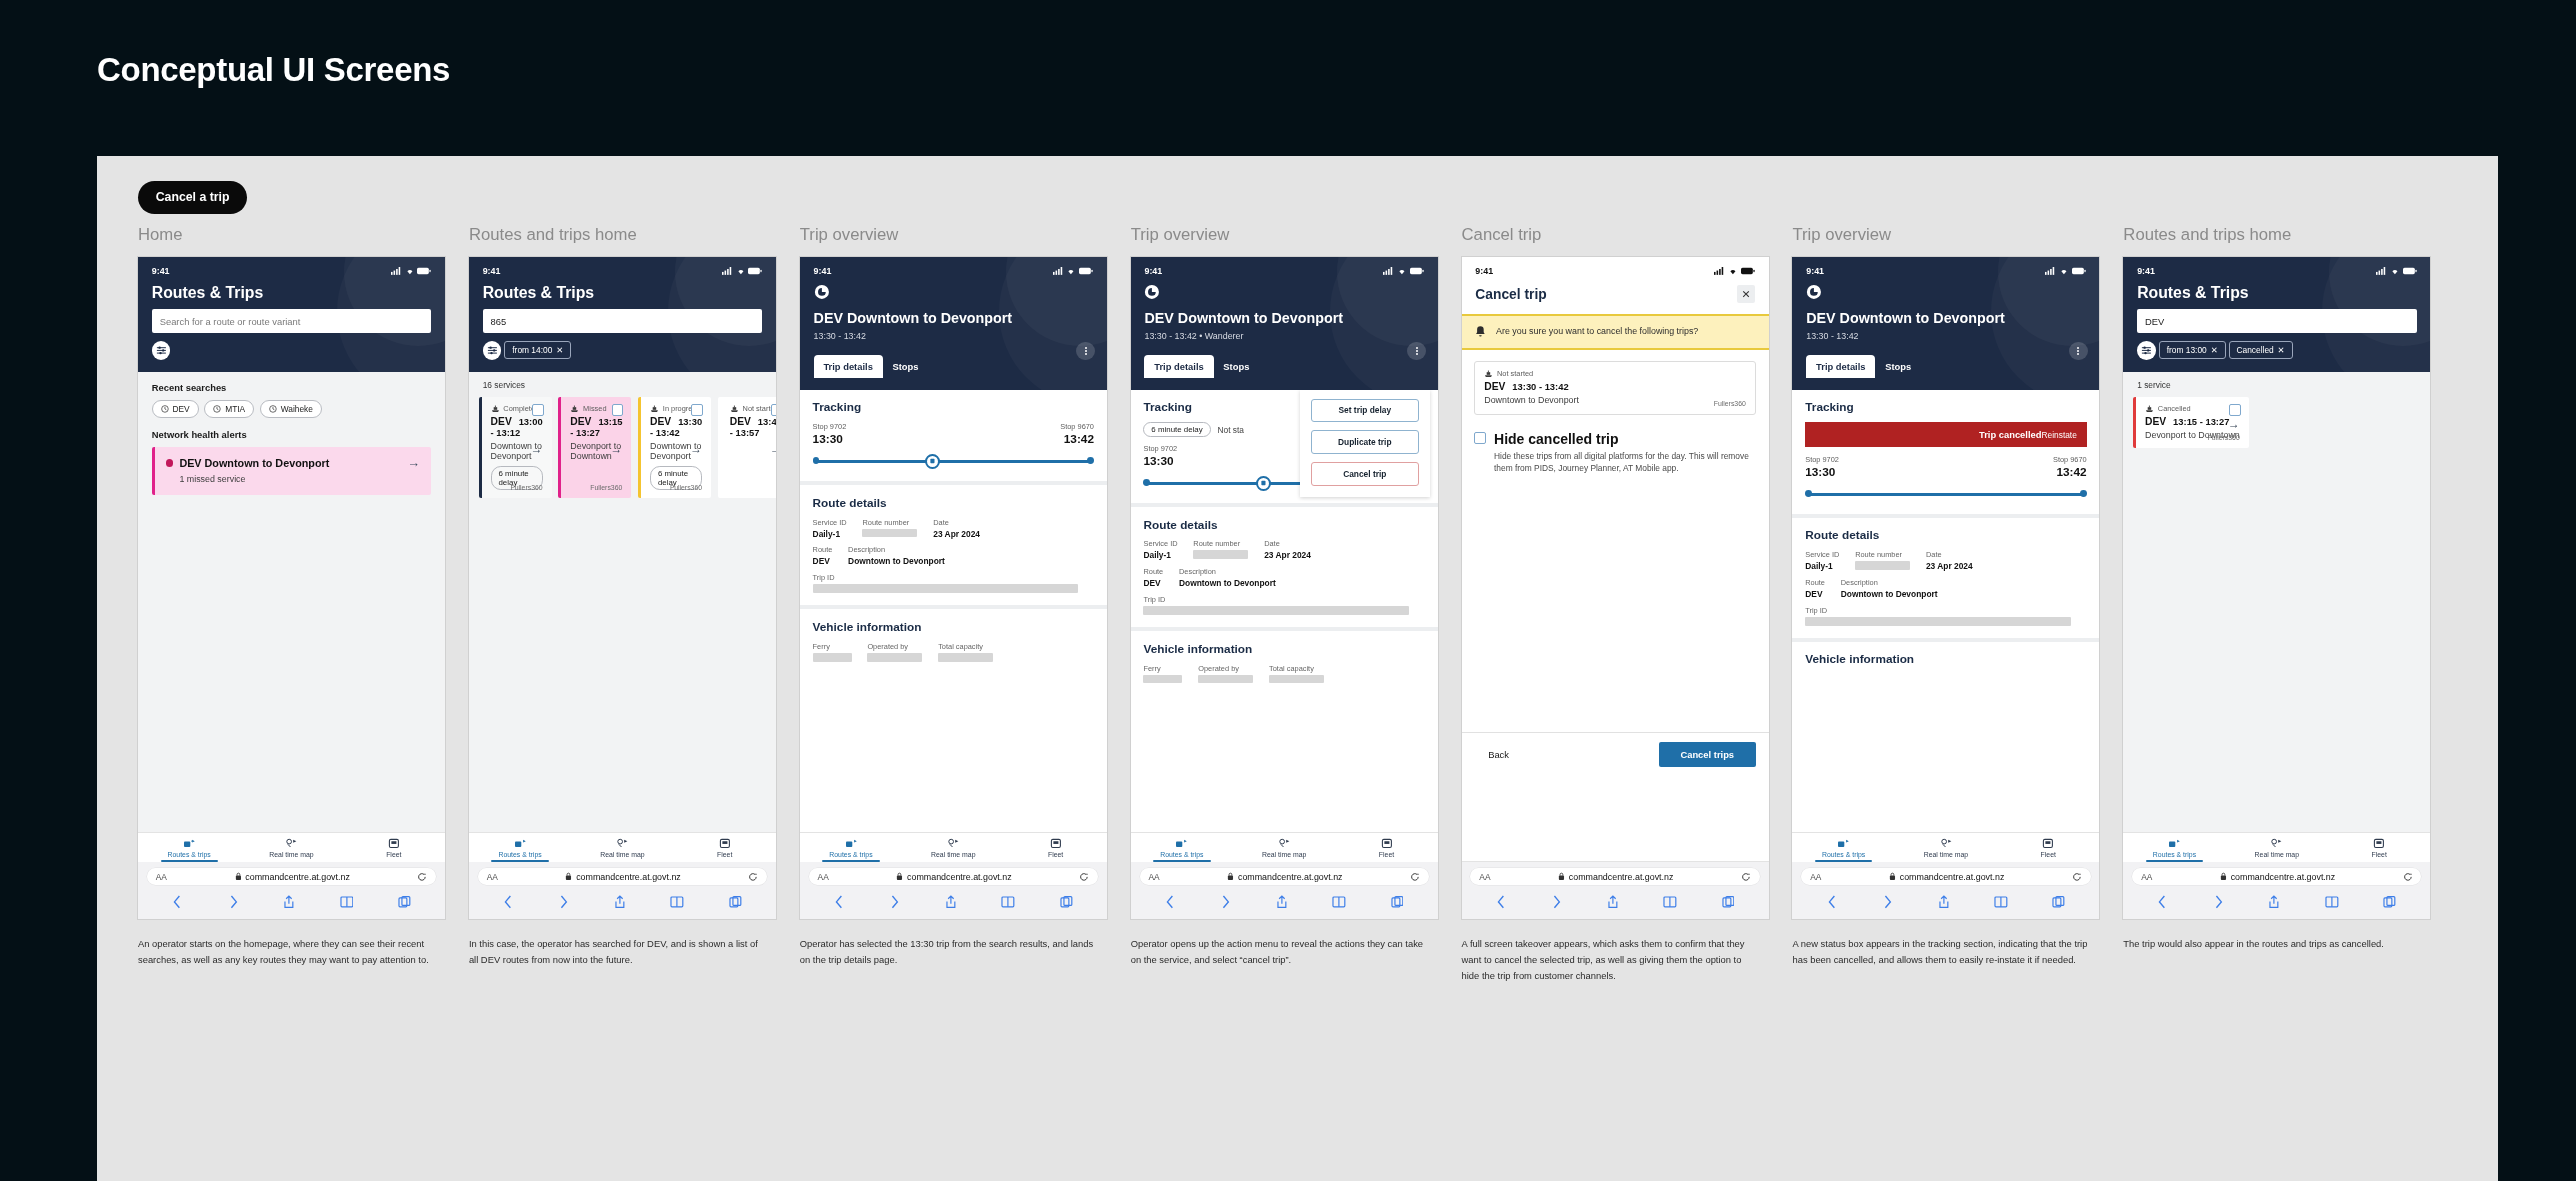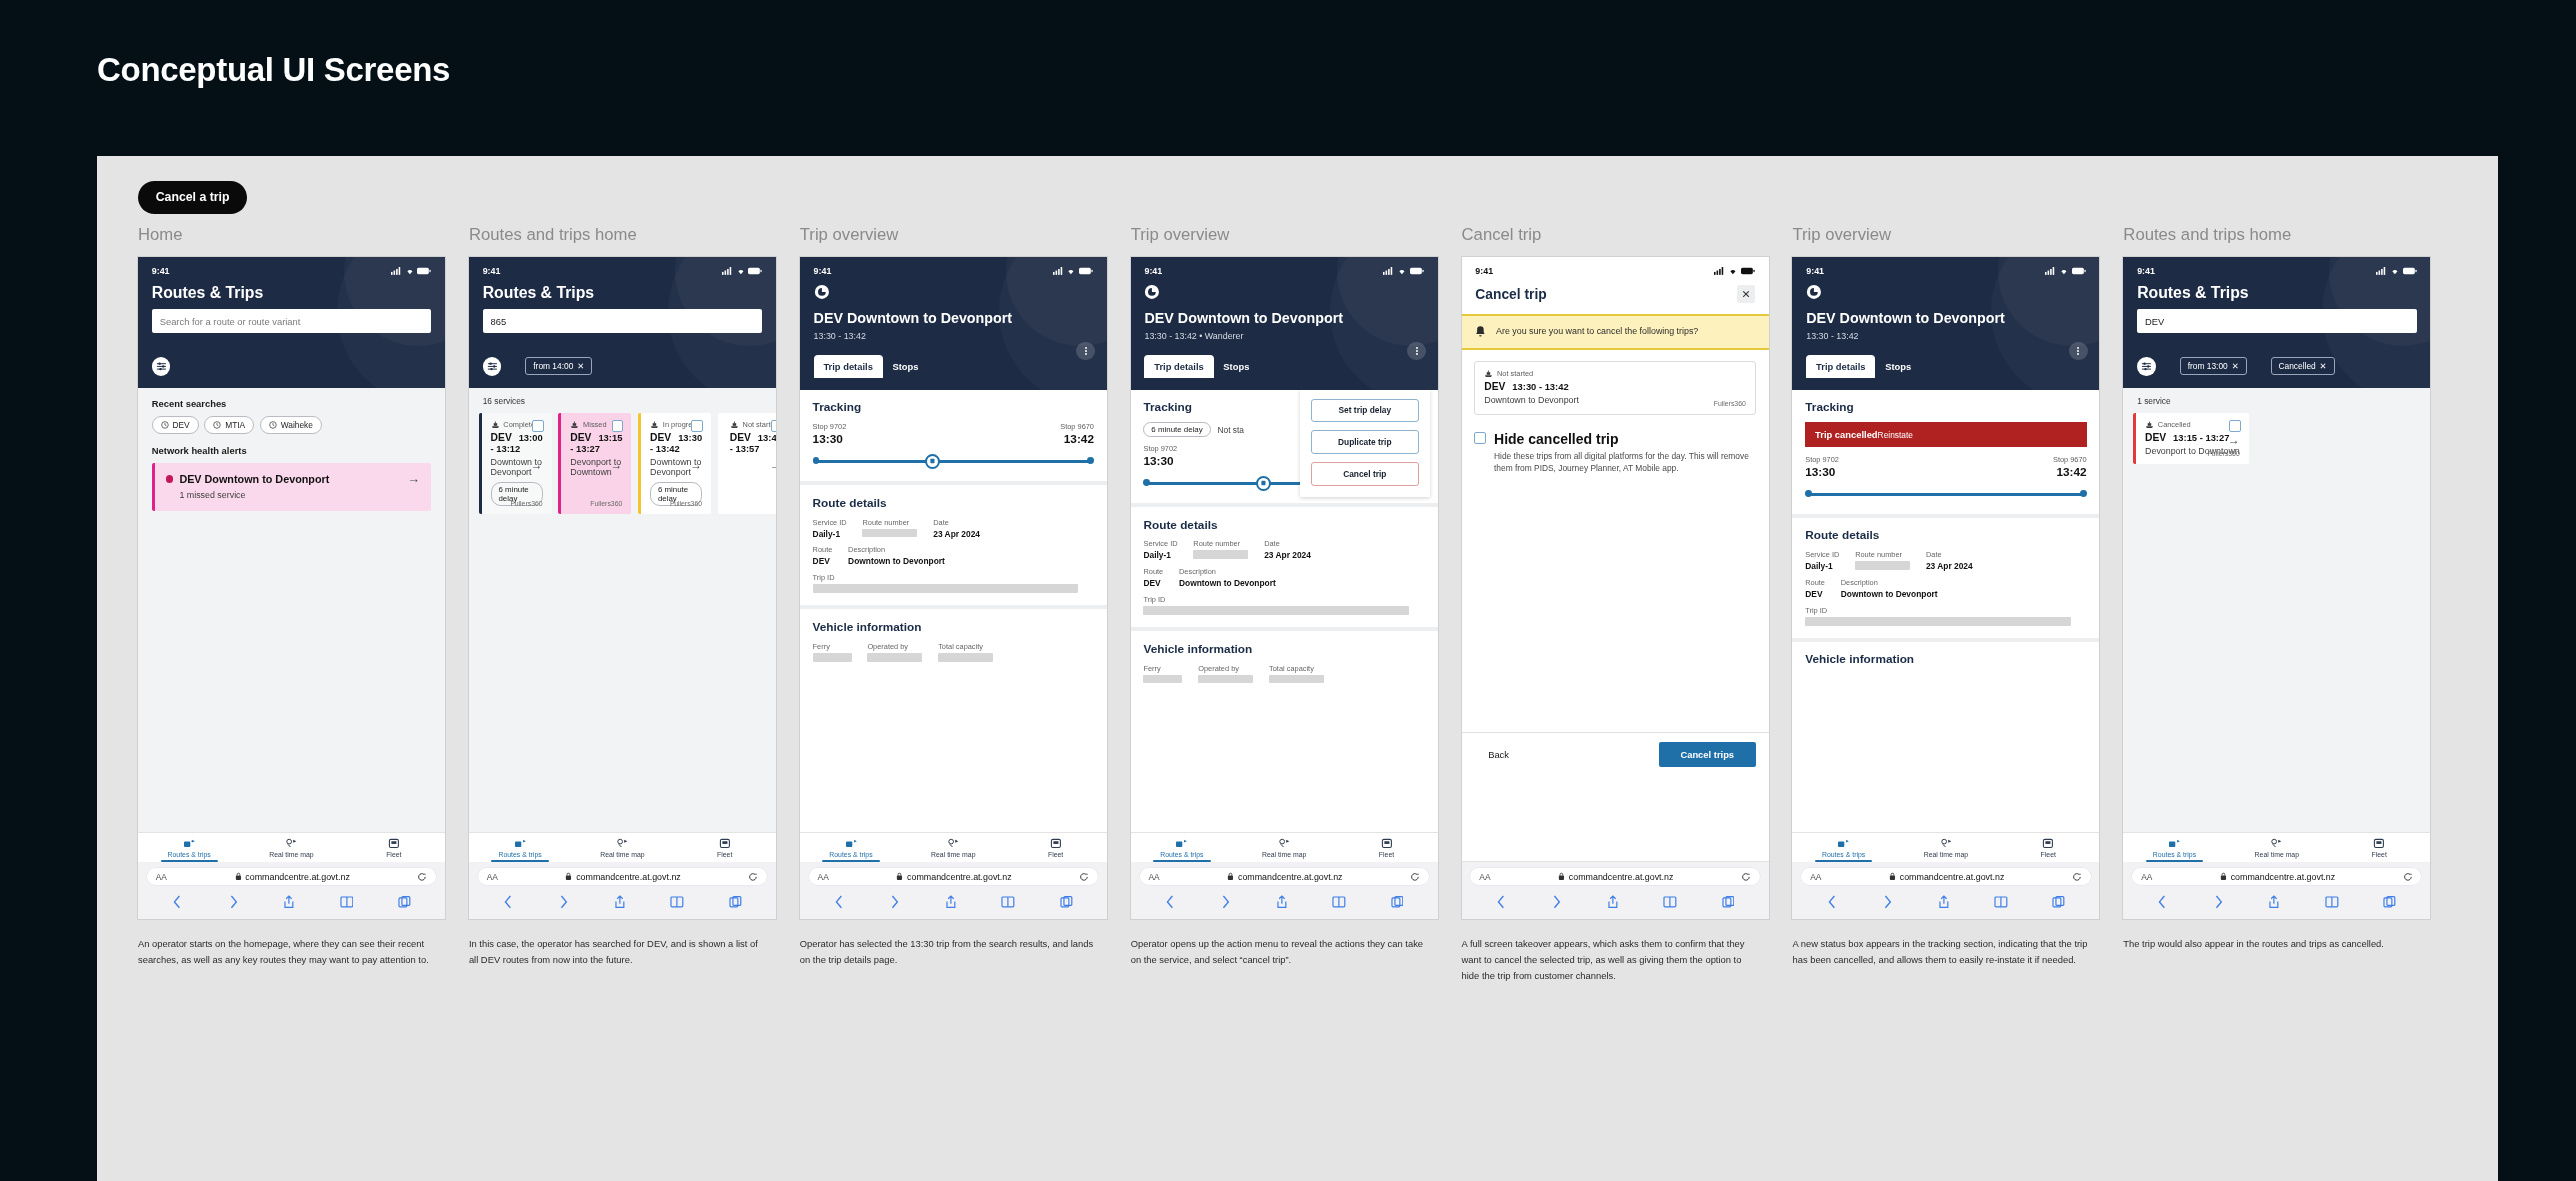--- a/index.html
+++ b/index.html
@@ -99,22 +99,22 @@
     border-radius: 2px;
     height: 23.6px;
     display: flex; align-items: center;
     padding: 0 7.9px;
     font-size: 9.4px;
     color: #7a7a7a;
     position: relative; z-index: 2;
   }
   .search-box.filled { color: #222; font-weight: normal; }
   .filter-row {
-    display: flex; align-items: center; gap: 24px;
-    margin-top: 24px;
+    display: flex; align-items: center; gap: 3px;
+    margin-top: 8px;
     position: relative; z-index: 2;
   }
   .filter-btn {
     width: 18.7px; height: 18.7px; border-radius: 50%;
     background: #ffffff;
     display: flex; align-items: center; justify-content: center;
     flex: 0 0 auto;
   }
   .chip-dark {
     border: 1px solid #9aa6bb;
@@ -240,21 +240,21 @@
     background: #ffffff; border: 2px solid #1f6fa8;
     display: flex; align-items: center; justify-content: center;
   }
   .kv-grid { display: flex; gap: 0; margin-top: 2px; }
   .kv { margin-right: 15.8px; }
   .kv-k { font-size: 7.4px; color: #666; }
   .kv-v { font-size: 8.4px; font-weight: bold; color: #111; margin-top: 2px; }
   .skel { background: #d6d6d6; height: 8.9px; border-radius: 1px; margin-top: 2px; }
   .cancel-banner {
     background: #b02222; color: #fff;
-    display: flex; align-items: center; justify-content: flex-start;
+    display: flex; align-items: center; justify-content: flex-end;
     padding: 6.9px 9.8px; font-size: 9.4px; font-weight: bold;
     margin-bottom: 7.9px;
   }
   .cancel-banner .rein { font-weight: normal; font-size: 8.4px; }
   
   .action-menu {
     position: absolute;
     right: 7.9px; top: 0px;
     width: 130px;
     background: #ffffff;

